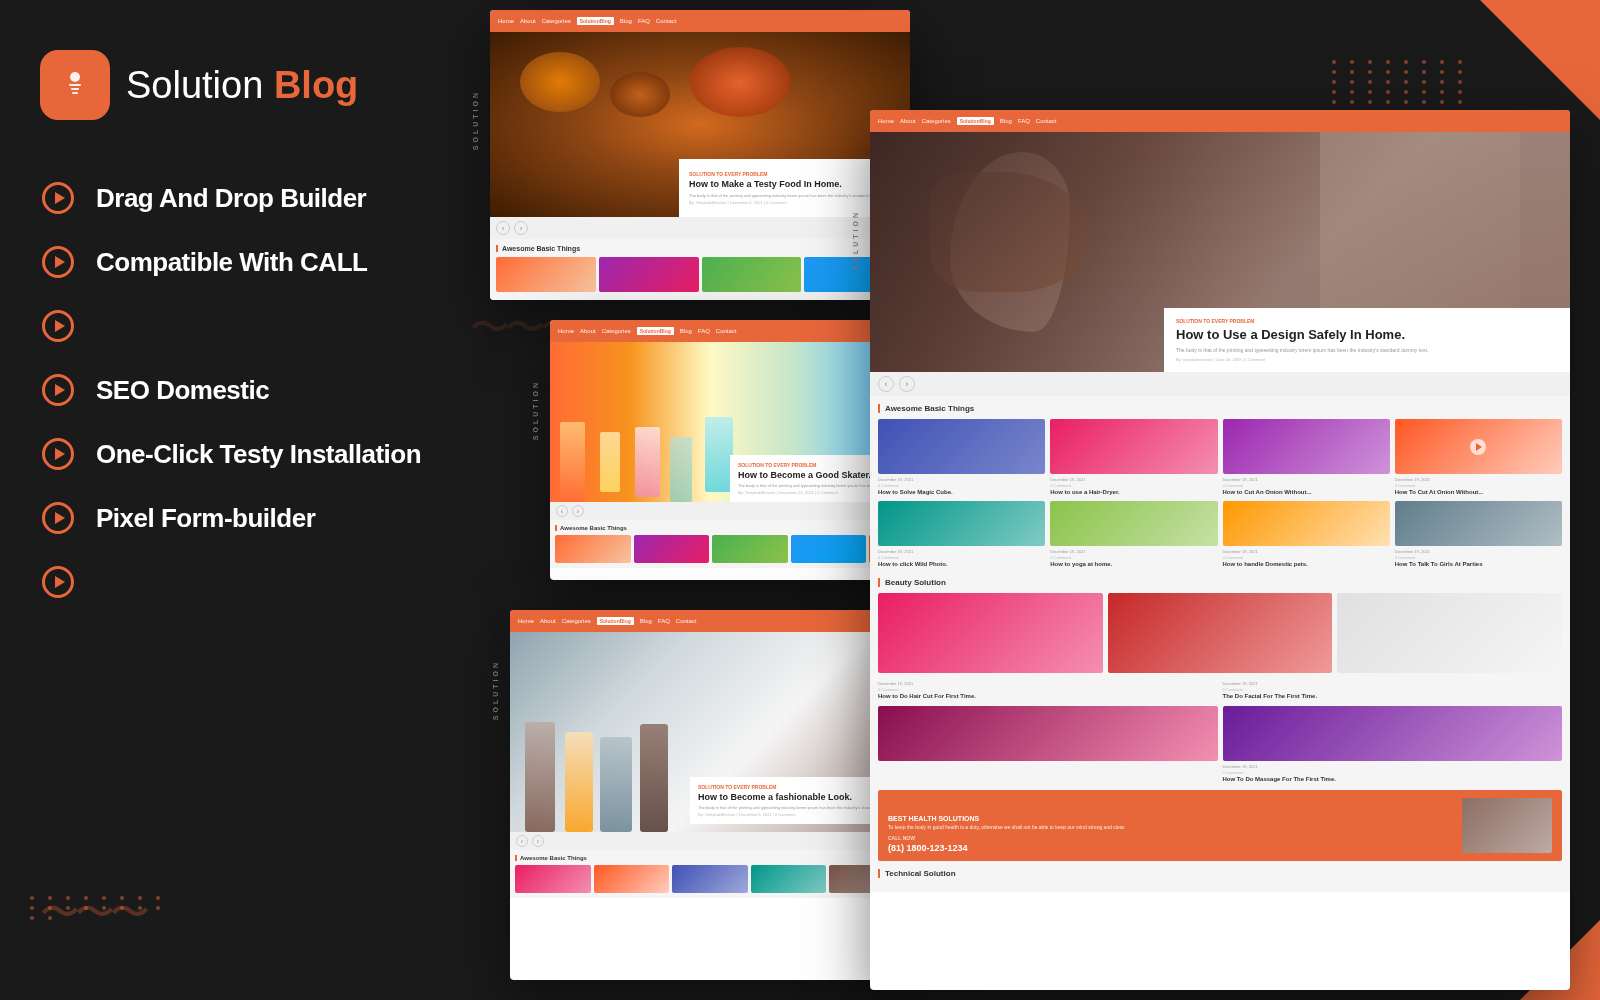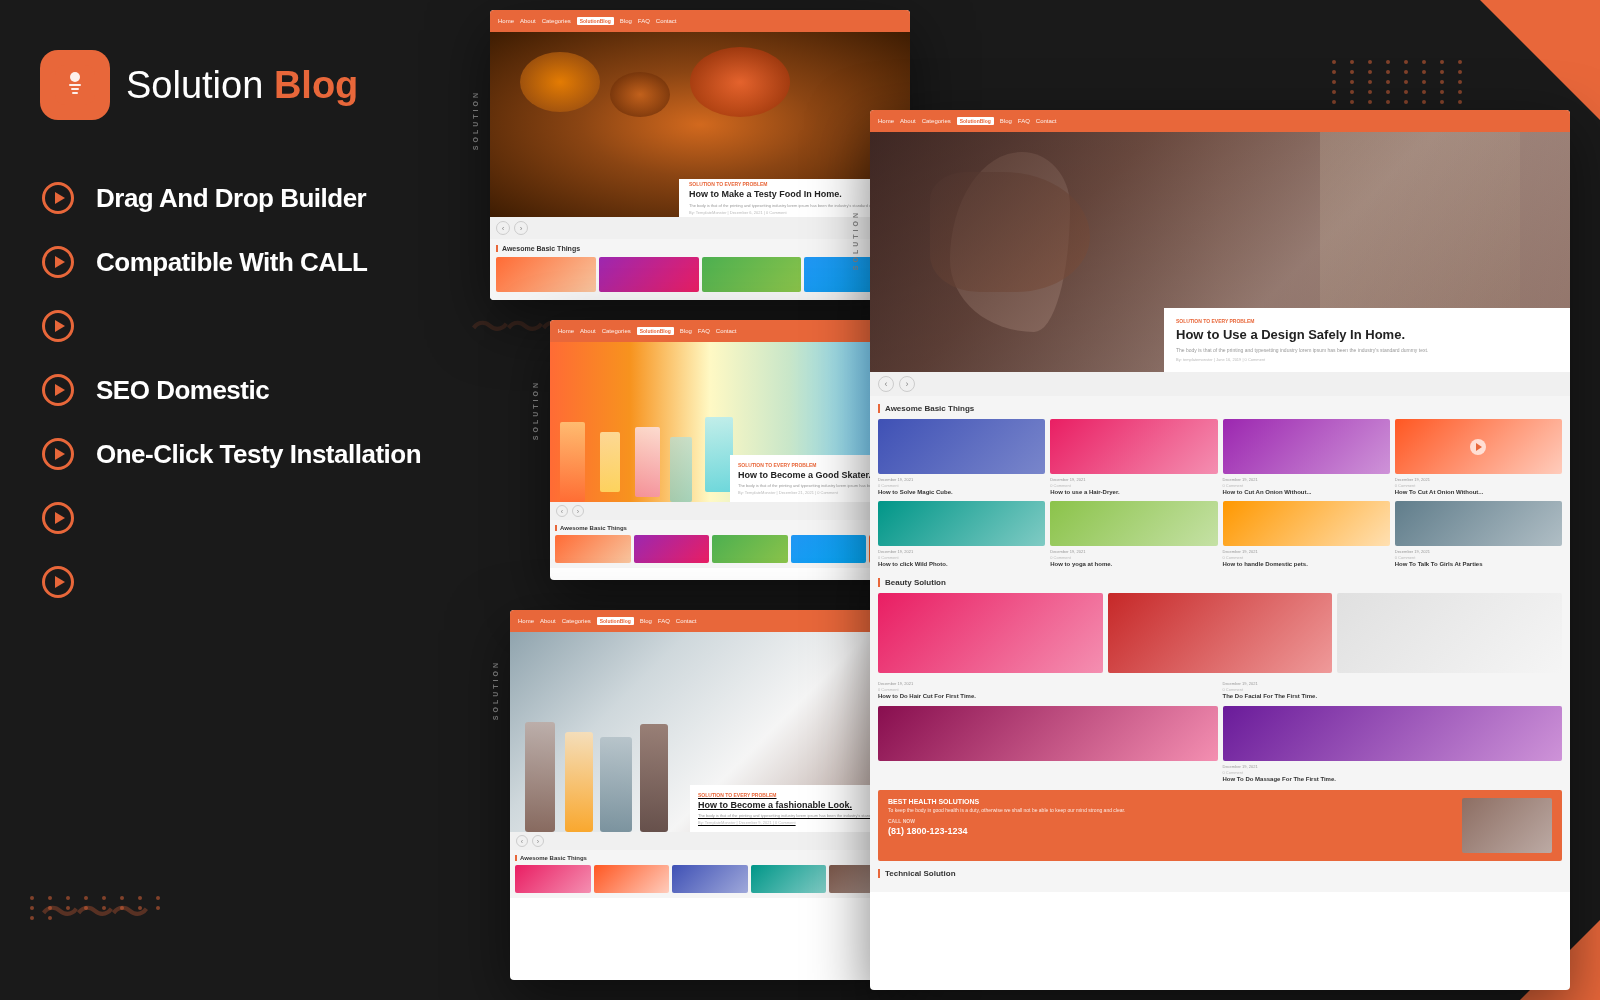--- a/index.html
+++ b/index.html
@@ -322,20 +322,21 @@
     <li class="feature-item">
       <div class="feature-icon">
         <div class="play-icon"></div>
       </div>
       <span class="feature-label">One-Click Testy Installation</span>
     </li>
     <li class="feature-item">
       <div class="feature-icon">
         <div class="play-icon"></div>
       </div>
+      <span class="feature-label">Pixel Form-builder</span>
     </li>
     <li class="feature-item">
       <div class="feature-icon">
         <div class="play-icon"></div>
       </div>
     </li>
   </ul>
 </div>
 
 <div class="screenshots-area">
@@ -359,21 +360,21 @@
       </div>
 
       <div class="hero-food" style="height:185px; position:relative;">
 
         <div style="position:absolute; inset:0; background: radial-gradient(ellipse at center, #d2691e 0%, #8b4513 40%, #3d1c02 100%);"></div>
 
         <div style="position:absolute; top:20px; left:30px; width:80px; height:60px; background: radial-gradient(ellipse, #ff8c00, #8b4513); border-radius:50%; opacity:0.8;"></div>
         <div style="position:absolute; top:40px; left:120px; width:60px; height:45px; background: radial-gradient(ellipse, #d2691e, #4a1a00); border-radius:50%; opacity:0.7;"></div>
         <div style="position:absolute; top:15px; left:200px; width:100px; height:70px; background: radial-gradient(ellipse, #ff6b35, #8b2500); border-radius:50%; opacity:0.75;"></div>
 
-        <div style="position:absolute; bottom:0; right:0; background:white; padding:2px 10px; width:55%;">
+        <div style="position:absolute; bottom:0; right:0; background:white; padding:12px 10px; width:55%;">
           <div style="font-size:5px; color:#e8673a; font-weight:bold; text-transform:uppercase; margin-bottom:2px;">SOLUTION TO EVERY PROBLEM</div>
           <div style="font-size:9px; font-weight:bold; color:#222; line-height:1.2; margin-bottom:3px;">How to Make a Testy Food In Home.</div>
           <div style="font-size:4px; color:#999; margin-bottom:2px;">The body is that of the printing and typesetting industry lorem ipsum has been the industry's standard dummy text.</div>
           <div style="font-size:4px; color:#bbb;">By: TemplateMonster | December 6, 2021 | 0 Comment</div>
         </div>
       </div>
 
       <div style="display:flex; gap:4px; padding:4px 6px; background:#f0f0f0;">
         <div style="width:14px; height:14px; border:1px solid #ccc; border-radius:50%; display:flex; align-items:center; justify-content:center; font-size:8px; color:#888; cursor:pointer;">‹</div>
         <div style="width:14px; height:14px; border:1px solid #ccc; border-radius:50%; display:flex; align-items:center; justify-content:center; font-size:8px; color:#888; cursor:pointer;">›</div>
@@ -451,21 +452,21 @@
         <span class="nav-link-sm">FAQ</span>
         <span class="nav-link-sm">Contact</span>
       </div>
       <div style="height:200px; position:relative; background:linear-gradient(135deg, #90a4ae 0%, #cfd8dc 30%, #f5f5f5 60%, #bcaaa4 90%);">
 
         <div style="position:absolute; bottom:0; left:15px; width:30px; height:110px; background:linear-gradient(to top,#795548,#bcaaa4); border-radius:3px; opacity:0.85;"></div>
         <div style="position:absolute; bottom:0; left:55px; width:28px; height:100px; background:linear-gradient(to top,#ff9800,#ffe0b2); border-radius:3px; opacity:0.8;"></div>
         <div style="position:absolute; bottom:0; left:90px; width:32px; height:95px; background:linear-gradient(to top,#607d8b,#b0bec5); border-radius:3px; opacity:0.8;"></div>
         <div style="position:absolute; bottom:0; left:130px; width:28px; height:108px; background:linear-gradient(to top,#4e342e,#8d6e63); border-radius:3px; opacity:0.85;"></div>
 
-        <div style="position:absolute; bottom:0; right:0; background:white; padding:7px 8px; width:55%;text-decoration:underline;">
+        <div style="position:absolute; bottom:8px; right:0; background:white; padding:7px 8px; width:55%;">
           <div style="font-size:5px; color:#e8673a; font-weight:bold; text-transform:uppercase; margin-bottom:2px;">SOLUTION TO EVERY PROBLEM</div>
           <div style="font-size:9px; font-weight:bold; color:#222; line-height:1.2; margin-bottom:2px;">How to Become a fashionable Look.</div>
           <div style="font-size:4px; color:#999; margin-bottom:2px;">The body is that of the printing and typesetting industry lorem ipsum has been the industry's standard dummy text.</div>
           <div style="font-size:4px; color:#bbb;">By: TemplateMonster | December 9, 2021 | 0 Comment</div>
         </div>
       </div>
       <div style="display:flex; gap:4px; padding:3px 6px; background:#f0f0f0;">
         <div style="width:12px; height:12px; border:1px solid #ccc; border-radius:50%; display:flex; align-items:center; justify-content:center; font-size:7px; color:#888;">‹</div>
         <div style="width:12px; height:12px; border:1px solid #ccc; border-radius:50%; display:flex; align-items:center; justify-content:center; font-size:7px; color:#888;">›</div>
       </div>
@@ -609,21 +610,21 @@
         <div style="display:grid; grid-template-columns:1fr 1fr; gap:5px; margin-bottom:8px;">
           <div style="height:55px; background:linear-gradient(135deg,#880e4f,#f48fb1); border-radius:2px;"></div>
           <div>
             <div style="height:55px; background:linear-gradient(135deg,#6a1b9a,#ce93d8); border-radius:2px; margin-bottom:3px;"></div>
             <div style="font-size:4px; color:#999; margin-bottom:1px;">December 19, 2021</div>
             <div style="font-size:4px; color:#bbb; margin-bottom:1px;">0 Comment</div>
             <div style="font-size:6px; font-weight:bold; color:#333;">How To Do Massage For The First Time.</div>
           </div>
         </div>
 
-        <div style="background:#e8673a; padding:8px 10px; display:flex; align-items:flex-start; justify-content:space-between; margin-bottom:8px; border-radius:2px;">
+        <div style="background:#e8673a; padding:8px 10px; display:flex; align-items:flex-end; justify-content:space-between; margin-bottom:8px; border-radius:2px;">
           <div style="flex:1;">
             <div style="font-size:7px; font-weight:bold; color:white; text-transform:uppercase; margin-bottom:2px;">BEST HEALTH SOLUTIONS</div>
             <div style="font-size:5px; color:rgba(255,255,255,0.85); line-height:1.4; margin-bottom:4px;">To keep the body in good health is a duty, otherwise we shall not be able to keep our mind strong and clear.</div>
             <div style="font-size:5px; color:rgba(255,255,255,0.7); text-transform:uppercase; font-weight:bold; margin-bottom:2px;">CALL NOW</div>
             <div style="font-size:9px; font-weight:bold; color:white;">(81) 1800-123-1234</div>
           </div>
           <div style="width:90px; height:55px; background:linear-gradient(135deg,#8d6e63,#bcaaa4); border-radius:2px; margin-left:10px;"></div>
         </div>
 
         <div style="font-size:8px; font-weight:bold; color:#333; margin-bottom:6px; border-left:2px solid #e8673a; padding-left:5px;">Technical Solution</div>

